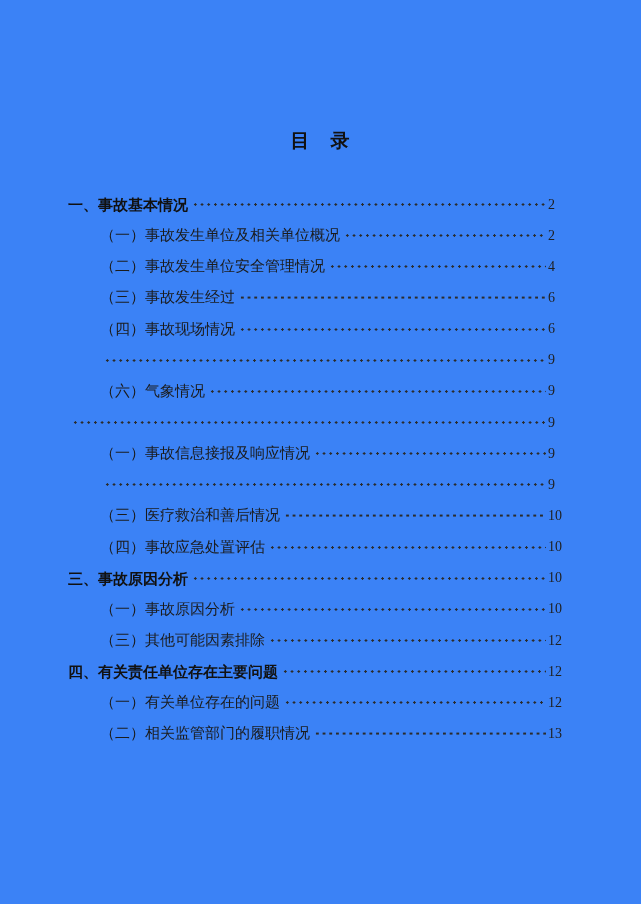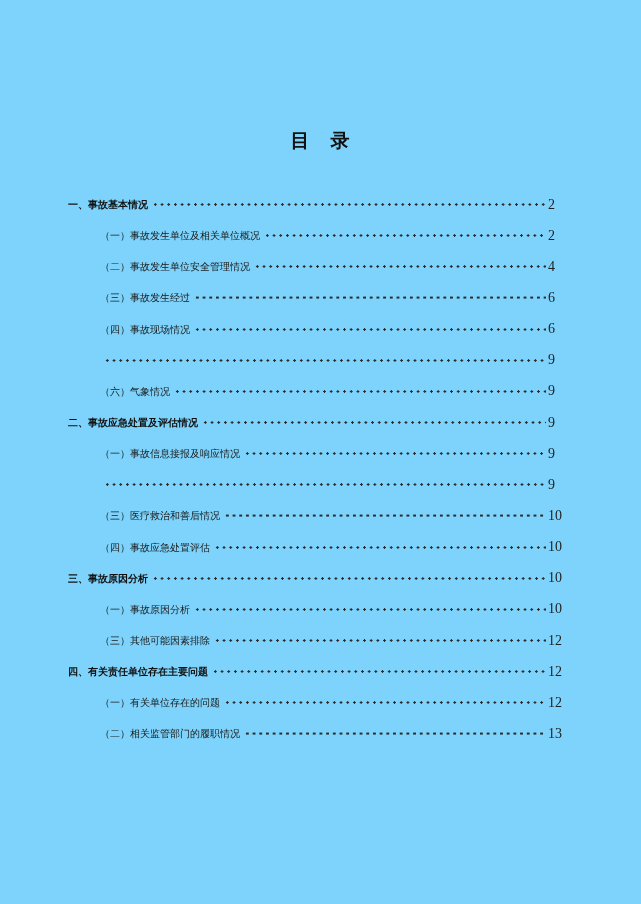--- a/index.html
+++ b/index.html
@@ -4,21 +4,21 @@
 <style>
   html, body {
     margin: 0;
     padding: 0;
     background: #ffffff;
   }
   .page {
     position: relative;
     width: 641px;
     height: 904px;
-    background: #7dd3fc;
+    background: #3b82f6;
     overflow: hidden;
     font-family: "Liberation Serif", "DejaVu Serif", serif;
     color: #1b1b1b;
   }
   .doc-title {
     position: absolute;
     top: 128px;
     left: 0;
     width: 100%;
     text-align: center;
@@ -40,21 +40,21 @@
     display: flex;
     align-items: center;
     cursor: default;
   }
   .toc-row.l2 {
     padding-left: 32px;
     justify-content: center;
   }
   .toc-label {
     white-space: nowrap;
-    font-size: 10px;
+    font-size: 15px;
     line-height: 15px;
   }
   .toc-row.l1 .toc-label {
     font-family: "Liberation Sans", "DejaVu Sans", sans-serif;
     font-weight: bold;
     color: #111111;
   }
   .toc-row.l2 .toc-label {
     font-family: "Liberation Serif", "DejaVu Serif", serif;
     font-weight: normal;
@@ -114,21 +114,20 @@
       <div class="toc-row l2">
     <span class="toc-leader"></span>
     <span class="toc-page">9</span>
   </div>
       <div class="toc-row l2">
     <span class="toc-label">（六）气象情况</span>
     <span class="toc-leader"></span>
     <span class="toc-page">9</span>
   </div>
       <div class="toc-row l1">
-    <span class="toc-label">二、事故应急处置及评估情况</span>
     <span class="toc-leader"></span>
     <span class="toc-page">9</span>
   </div>
       <div class="toc-row l2">
     <span class="toc-label">（一）事故信息接报及响应情况</span>
     <span class="toc-leader"></span>
     <span class="toc-page">9</span>
   </div>
       <div class="toc-row l2">
     <span class="toc-leader"></span>

